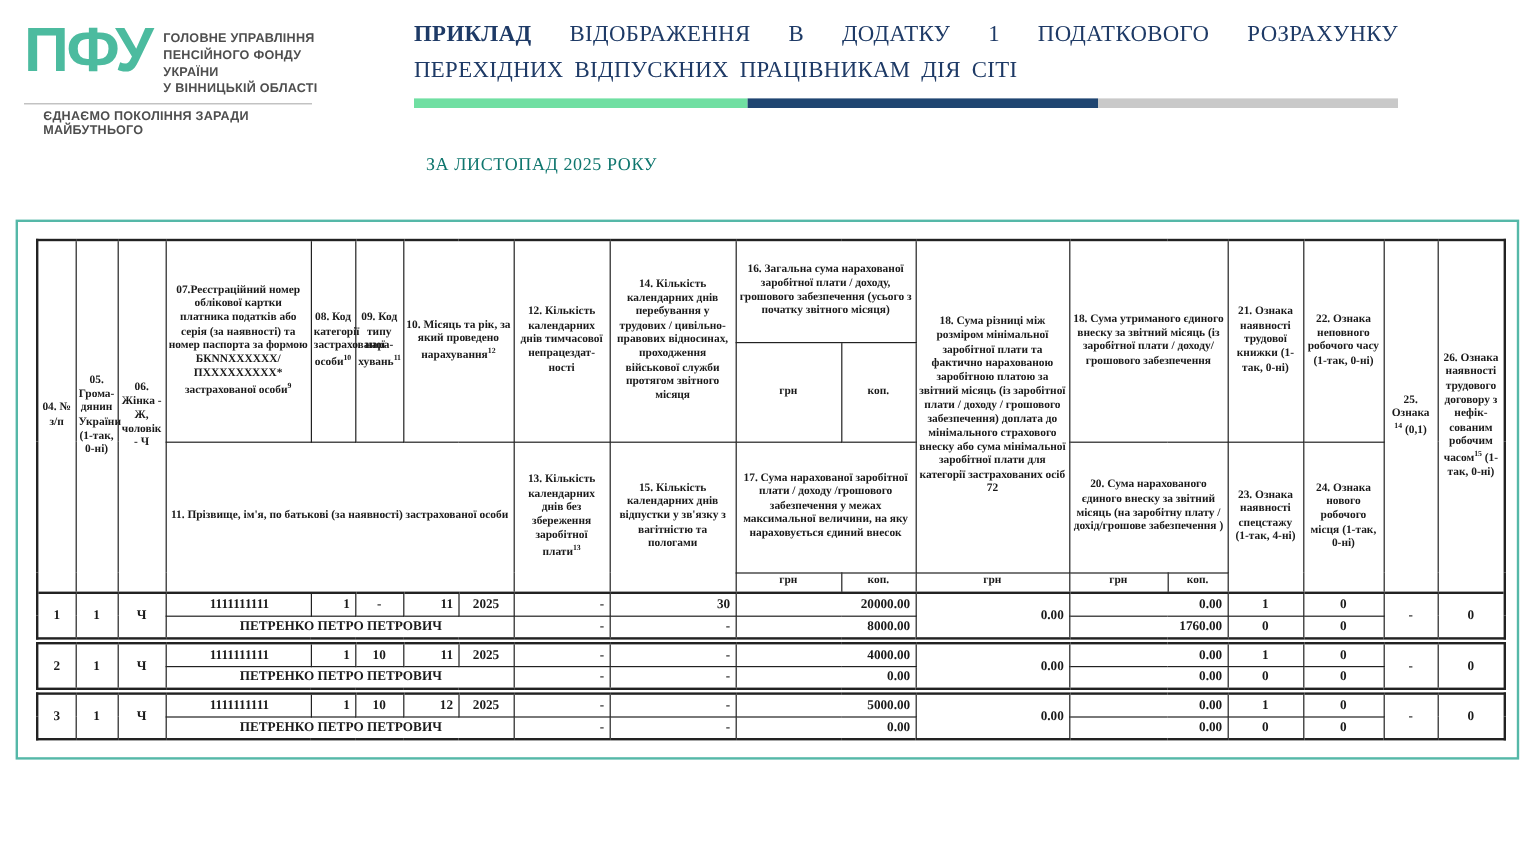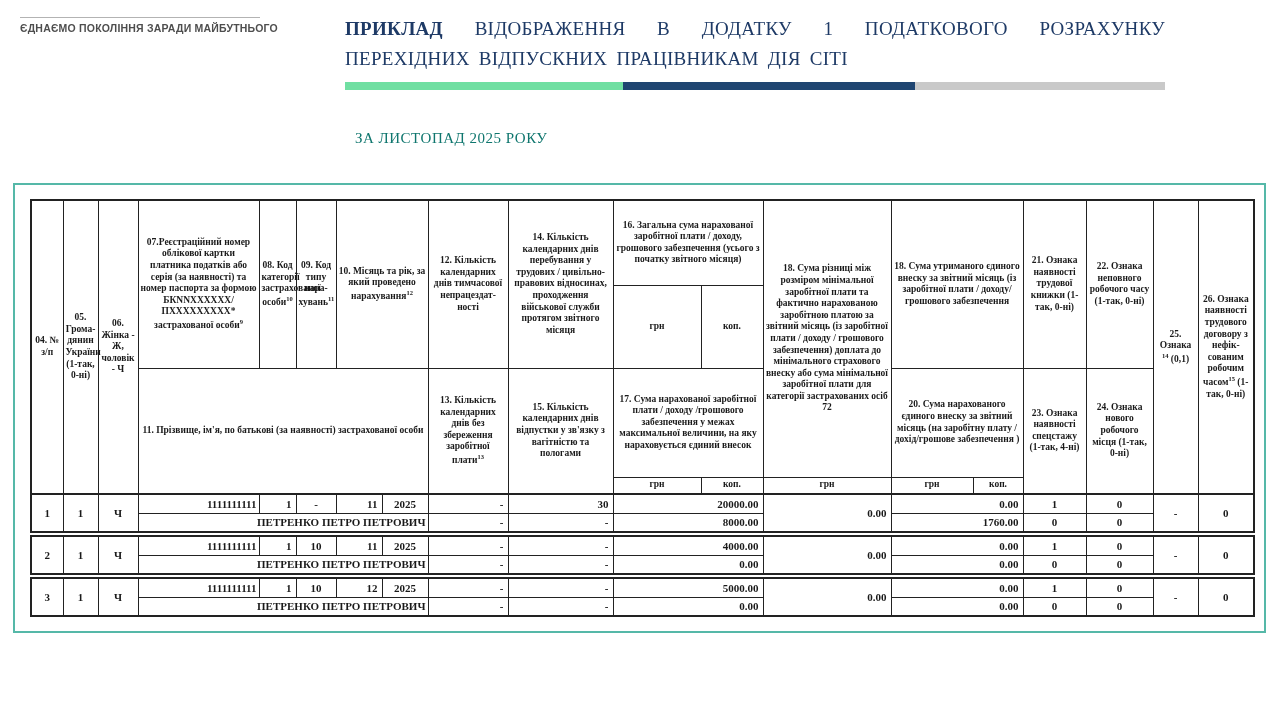--- a/index.html
+++ b/index.html
@@ -8,21 +8,21 @@
 
   
   .logo-block{position:absolute;left:20px;top:12px;width:270px;}
   .logo-row{display:flex;align-items:flex-start;}
   .wordmark{font-family:"Liberation Sans",sans-serif;font-weight:800;
             font-size:52px;line-height:60px;color:#4cbb9f;letter-spacing:-2px;}
   .org-lines{margin-left:10px;margin-top:14px;font-family:"Liberation Sans",sans-serif;
              font-size:10.5px;font-weight:bold;line-height:1.32;color:#4e4e4e;letter-spacing:.2px;}
   .logo-divider{border:none;border-top:1.5px solid #b3b3b3;width:240px;margin:5px 0 4px 0;}
   .tagline{font-family:"Liberation Sans",sans-serif;font-size:10.5px;font-weight:bold;
-           color:#4e4e4e;letter-spacing:.2px;}
+           color:#4e4e4e;letter-spacing:.2px;margin-left:16px;}
 
   
   .title-block{position:absolute;left:345px;top:14px;width:820px;
                font-family:"Liberation Serif",serif;color:#1e3a66;font-size:19px;}
   .t-line1{text-align:justify;text-align-last:justify;line-height:30px;letter-spacing:.3px;}
   .t-bold{font-weight:bold;}
   .t-line2{line-height:30px;word-spacing:4px;letter-spacing:.3px;}
   .title-bar{display:flex;height:8px;margin-top:8px;}
   .bar-green{width:278px;background:#70dfa2;}
   .bar-navy{width:292px;background:#1f4571;}
@@ -40,29 +40,37 @@
   th,td{border:1px solid #222;padding:1px 2px;box-sizing:border-box;}
   th{font-size:9.5px;font-weight:bold;text-align:center;vertical-align:middle;line-height:1.22;}
   td{font-size:11px;font-weight:bold;height:19px;vertical-align:middle;}
   sup{font-size:6.5px;}
   .h-r1{height:85px;}
   .h-r2{height:83px;}
   .h-r3{height:126px;}
   .h-r4{height:17px;}
   .t2{border-top-width:2px;} .b2{border-bottom-width:2px;}
   .l2{border-left-width:2px;} .r2{border-right-width:2px;}
-  .al{text-align:right;padding-left:4px;font-family:Liberation Serif, serif;}
+  .al{text-align:center;padding-left:4px;font-family:Liberation Serif, serif;}
   .ar{text-align:right;padding-right:4px;}
   .ac{text-align:center;}
   tr.gap-row td{border:none;height:4px;padding:0;background:#fff;}
 </style>
 </head>
 <body>
 
 <div class="logo-block">
+  <div class="logo-row">
+    <div class="wordmark">ПФУ</div>
+    <div class="org-lines">
+      <div>ГОЛОВНЕ УПРАВЛІННЯ</div>
+      <div>ПЕНСІЙНОГО ФОНДУ УКРАЇНИ</div>
+      <div>У ВІННИЦЬКІЙ ОБЛАСТІ</div>
+    </div>
+  </div>
   <hr class="logo-divider">
   <div class="tagline">ЄДНАЄМО ПОКОЛІННЯ ЗАРАДИ МАЙБУТНЬОГО</div>
 </div>
 
 <div class="title-block">
   <div class="t-line1"><span class="t-bold">ПРИКЛАД</span> <span>ВІДОБРАЖЕННЯ В ДОДАТКУ 1 ПОДАТКОВОГО РОЗРАХУНКУ</span></div>
   <div class="t-line2">ПЕРЕХІДНИХ ВІДПУСКНИХ ПРАЦІВНИКАМ ДІЯ СІТІ</div>
   <div class="title-bar">
     <div class="bar-green"></div>
     <div class="bar-navy"></div>

